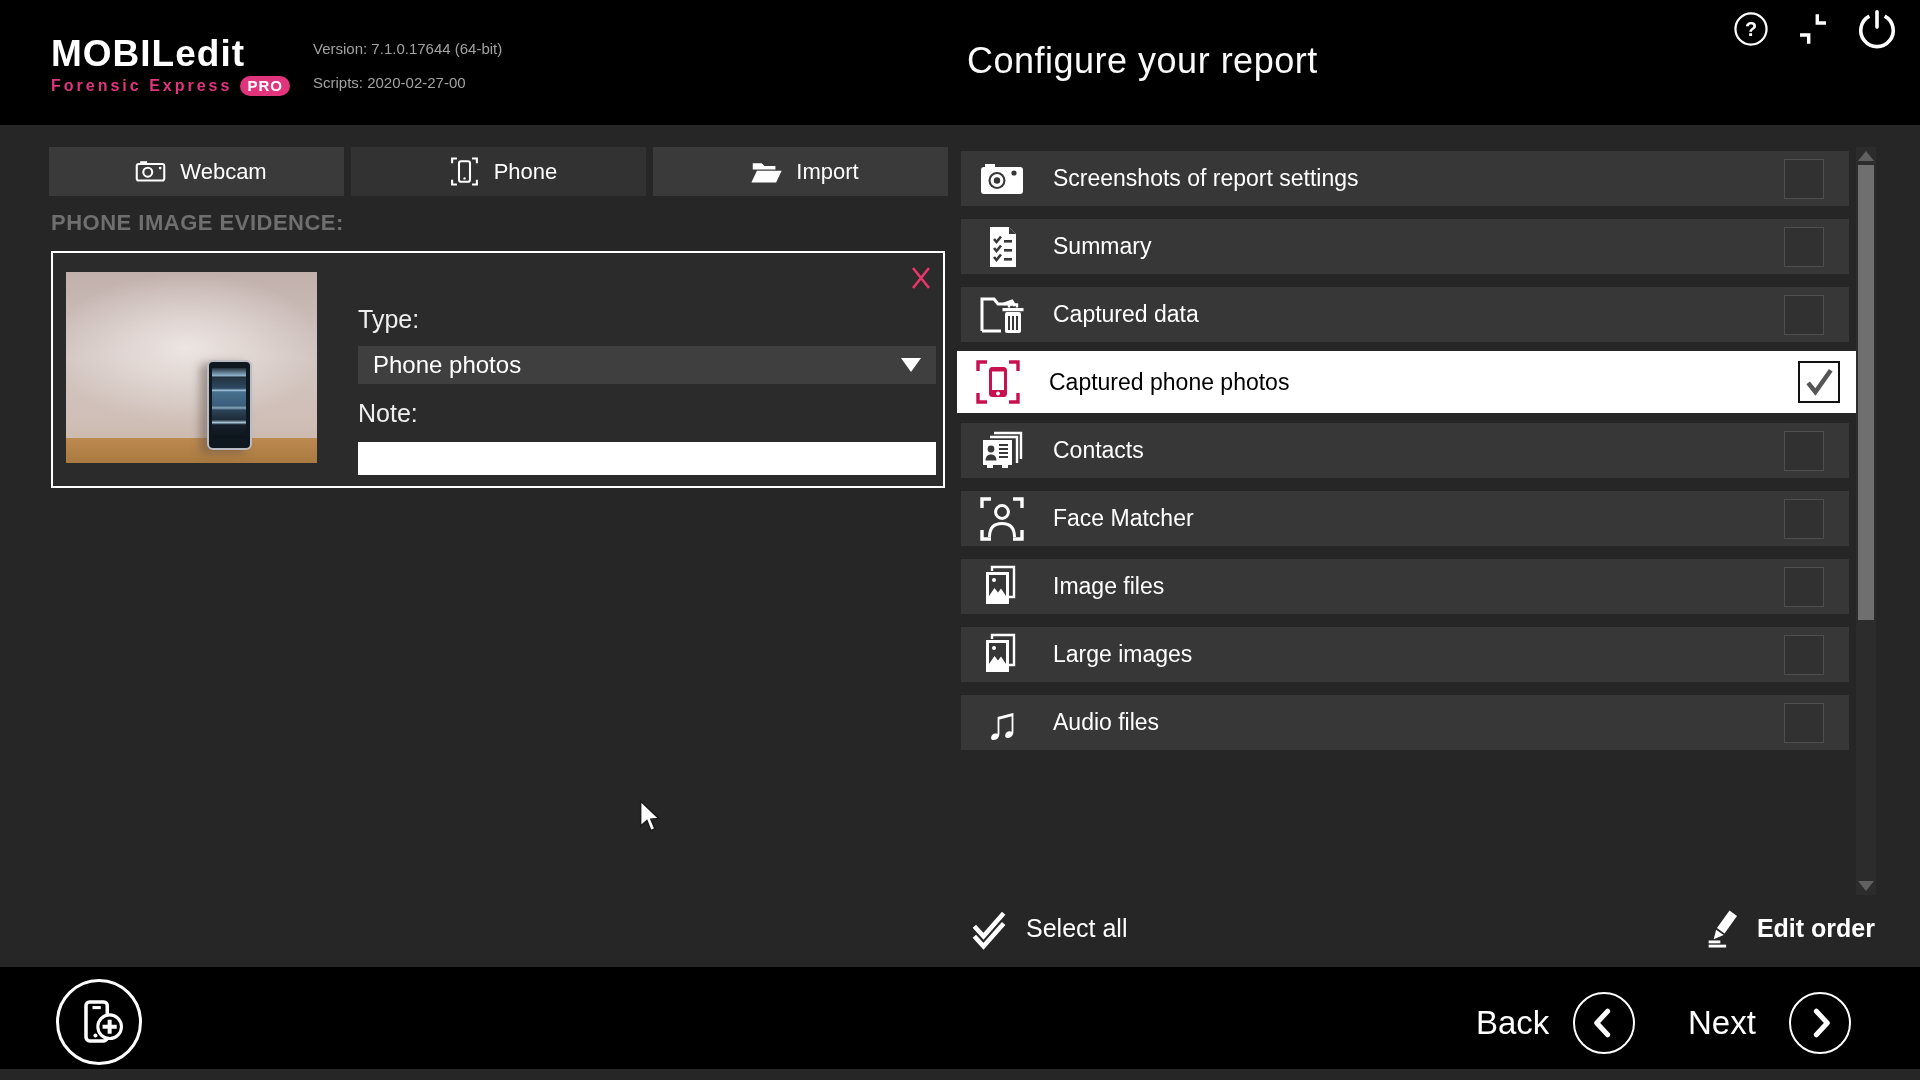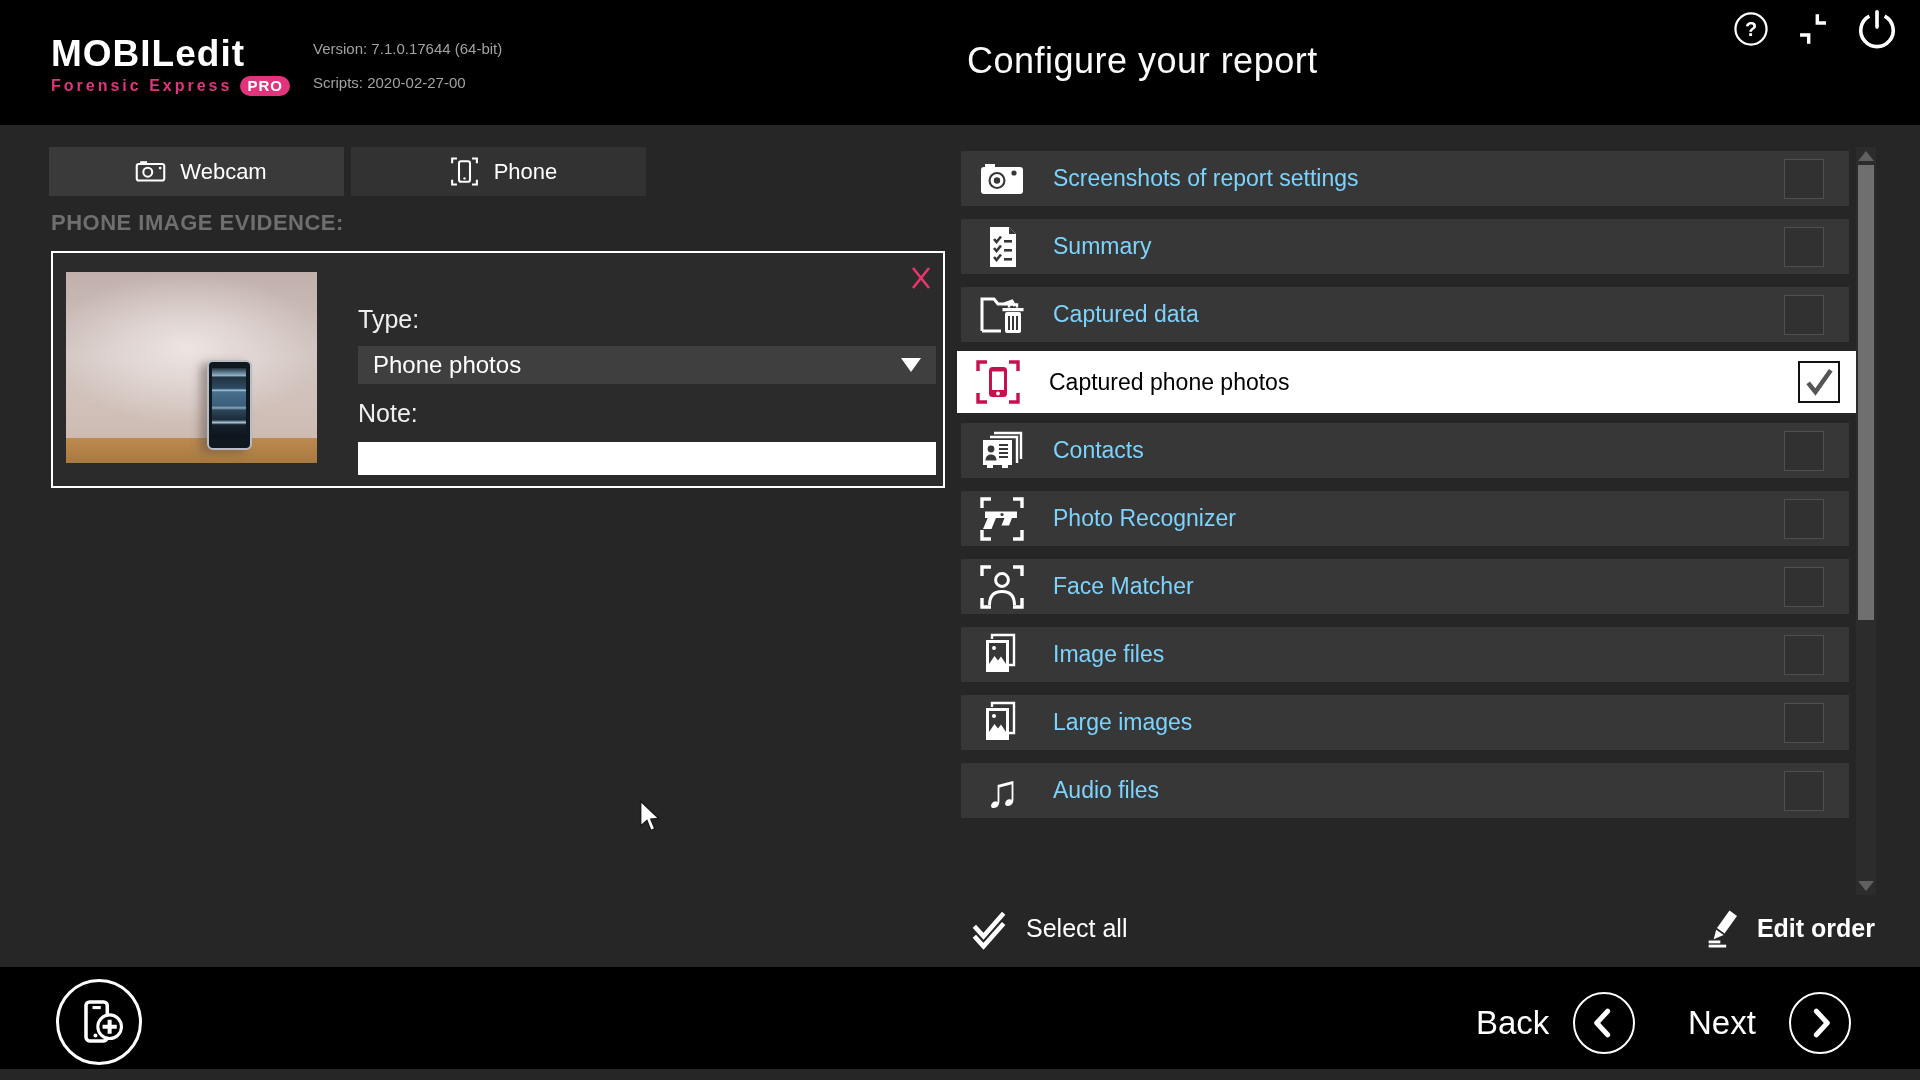--- a/index.html
+++ b/index.html
@@ -66,21 +66,21 @@
                 padding:0 8px; font-family:"Liberation Sans", sans-serif; }
 
   
   .report-list { position:absolute; left:961px; top:151px; width:888px; }
   .row { position:relative; width:888px; height:55px; background:#373737; margin-bottom:13px;
          display:flex; align-items:center; padding-left:17px; cursor:pointer; }
   .row .r-icon { width:48px; height:48px; margin-right:27px; color:#fff; --bg:#373737;
                  display:flex; align-items:center; justify-content:center; }
   .row .r-icon svg { width:100%; height:100%; }
   .row .r-icon .glyph { font-size:46px; line-height:48px; }
-  .row .r-label { font-size:23px; color:#7dd3fc; }
+  .row .r-label { font-size:23px; color:#ffffff; }
   .row .checkbox { position:absolute; right:25px; top:50%; transform:translateY(-50%);
                    width:40px; height:40px; background:#313131; border:1px solid #4f4f4f; }
   .row.selected { background:#fff; height:62px; width:899px; margin:-4px 0 10px -4px; }
   .row.selected .r-label { color:#000; }
   .row.selected .r-icon { color:var(--sel-pink); --bg:#ffffff; }
   .row.selected .checkbox { right:16px; width:42px; height:42px; background:#fff;
                             border:2px solid #111; }
   .checkbox svg { width:100%; height:100%; }
 
   
@@ -166,20 +166,29 @@
       <div class="tab active">
         <span class="t-icon">
           <svg viewBox="0 0 48 48">
             <path fill="none" stroke="currentColor" stroke-width="3" d="M6 12 V5 h7 M35 5 h7 v7 M42 36 v7 h-7 M13 43 H6 v-7"></path>
             <rect x="16" y="9" width="16" height="30" rx="3" fill="none" stroke="currentColor" stroke-width="3"></rect>
             <circle cx="24" cy="34" r="1.7" fill="currentColor"></circle>
           </svg>
         </span>
         <span>Phone</span>
       </div>
+      <div class="tab">
+        <span class="t-icon">
+          <svg viewBox="0 0 48 48">
+            <path fill="currentColor" d="M4 12 h13 l4 4 h16 v5 H4 z"></path>
+            <path fill="currentColor" d="M2 40 l8-17 h36 l-8 17 z"></path>
+          </svg>
+        </span>
+        <span>Import</span>
+      </div>
     </div>
 
   <div class="section-title">PHONE IMAGE EVIDENCE:</div>
 
   <div class="card">
     <div class="thumb">
       <div class="thumb-floor"></div>
       <div class="thumb-phone">
         <div class="thumb-screen"></div>
       </div>
@@ -267,31 +276,20 @@
             <rect x="24" y="38" width="6" height="3" fill="currentColor"></rect>
           </svg>
         </span>
         <span class="r-label">Contacts</span>
         <span class="checkbox"></span>
       </div>
       <div class="row">
         <span class="r-icon">
           <svg viewBox="0 0 48 48">
             <path fill="none" stroke="currentColor" stroke-width="3.4" d="M4 13 V4 h9 M35 4 h9 v9 M44 35 v9 h-9 M13 44 H4 v-9"></path>
-            <path fill="currentColor" d="M7 16.5 h32 v6.5 h-5 l-3 7.5 h-7.5 l3-7.5 h-8.5 l-4.5 11 h-8.5 l4.7-11 h-2.7 z"></path>
-            <circle cx="24" cy="19.5" r="1.6" fill="var(--bg,#373737)"></circle>
-          </svg>
-        </span>
-        <span class="r-label">Photo Recognizer</span>
-        <span class="checkbox"></span>
-      </div>
-      <div class="row">
-        <span class="r-icon">
-          <svg viewBox="0 0 48 48">
-            <path fill="none" stroke="currentColor" stroke-width="3.4" d="M4 13 V4 h9 M35 4 h9 v9 M44 35 v9 h-9 M13 44 H4 v-9"></path>
             <circle cx="24" cy="17" r="6.4" fill="none" stroke="currentColor" stroke-width="3"></circle>
             <path fill="none" stroke="currentColor" stroke-width="3" d="M11.5 42 c0-10 5.5-13.5 12.5-13.5 s12.5 3.5 12.5 13.5"></path>
           </svg>
         </span>
         <span class="r-label">Face Matcher</span>
         <span class="checkbox"></span>
       </div>
       <div class="row">
         <span class="r-icon">
           <svg viewBox="0 0 48 48">

